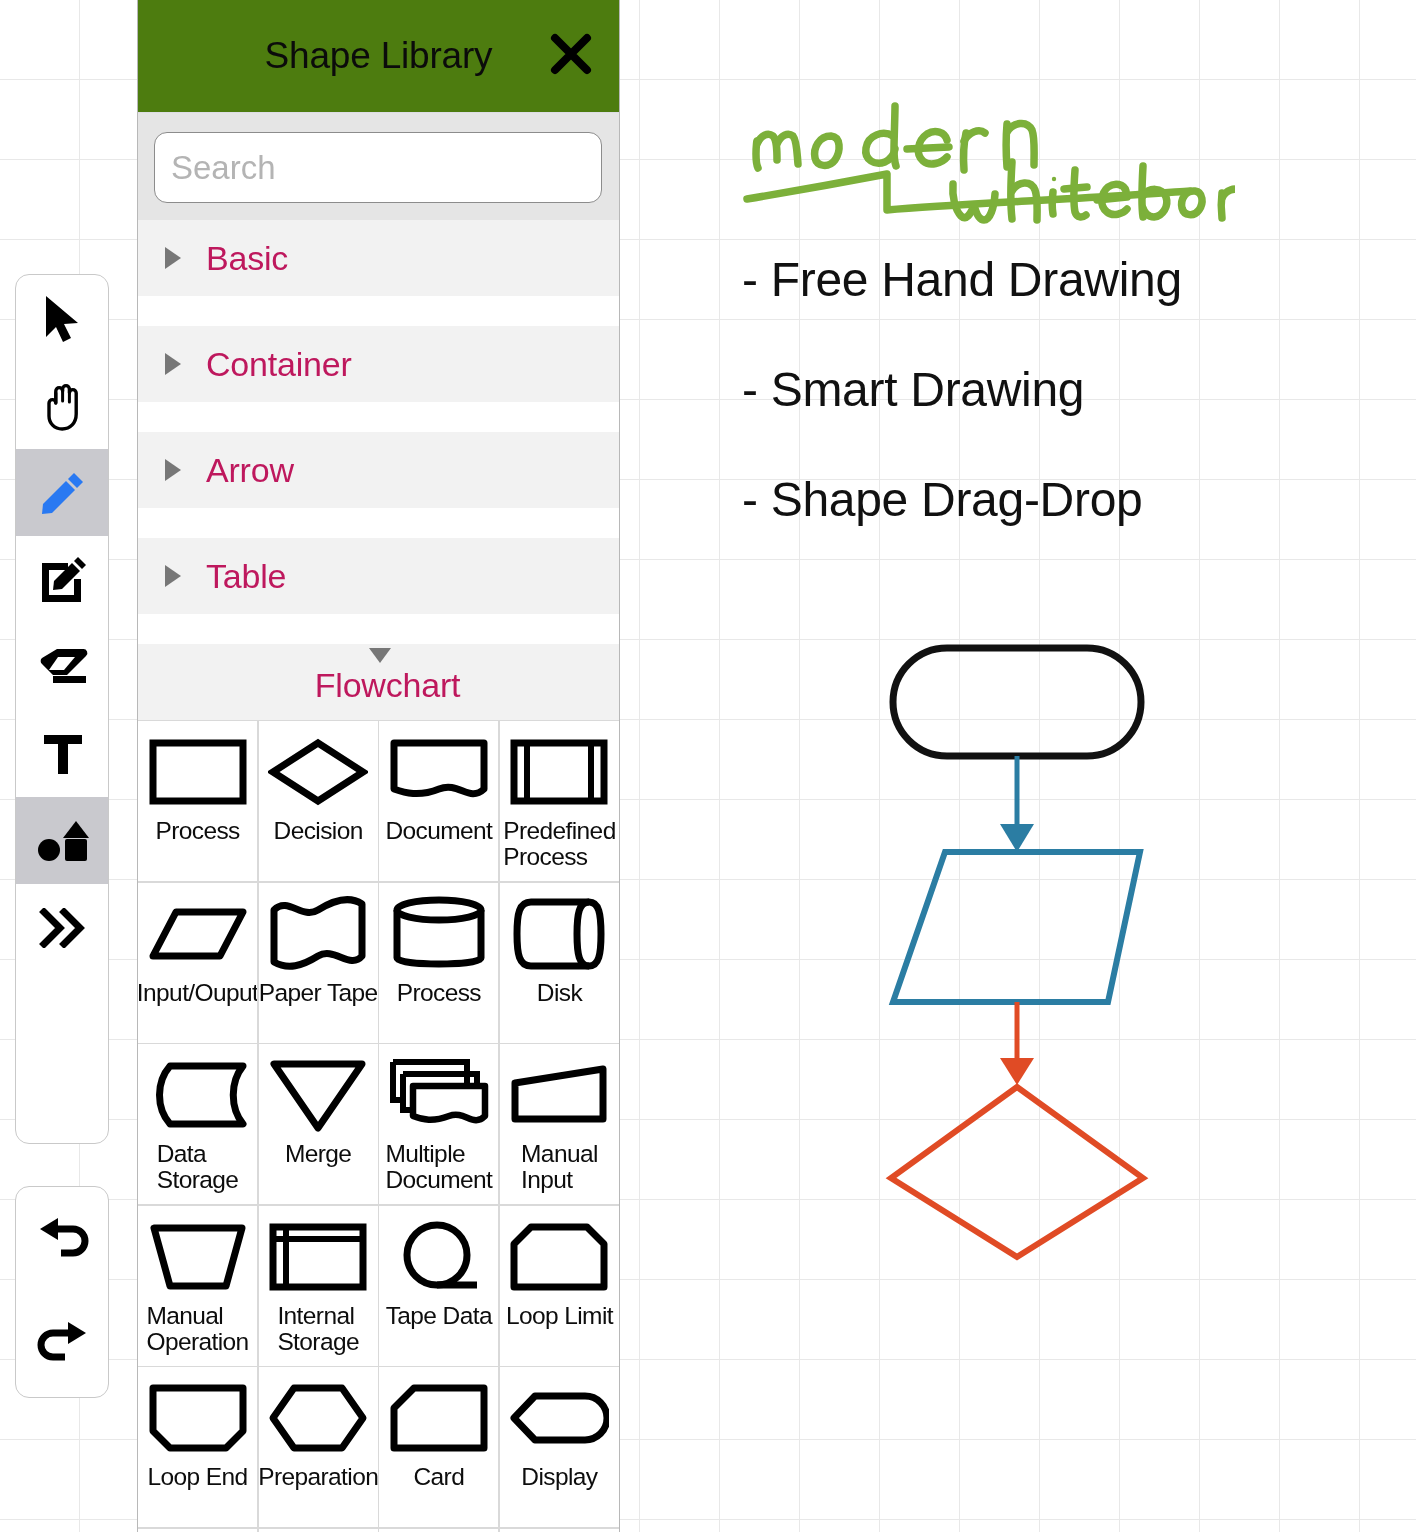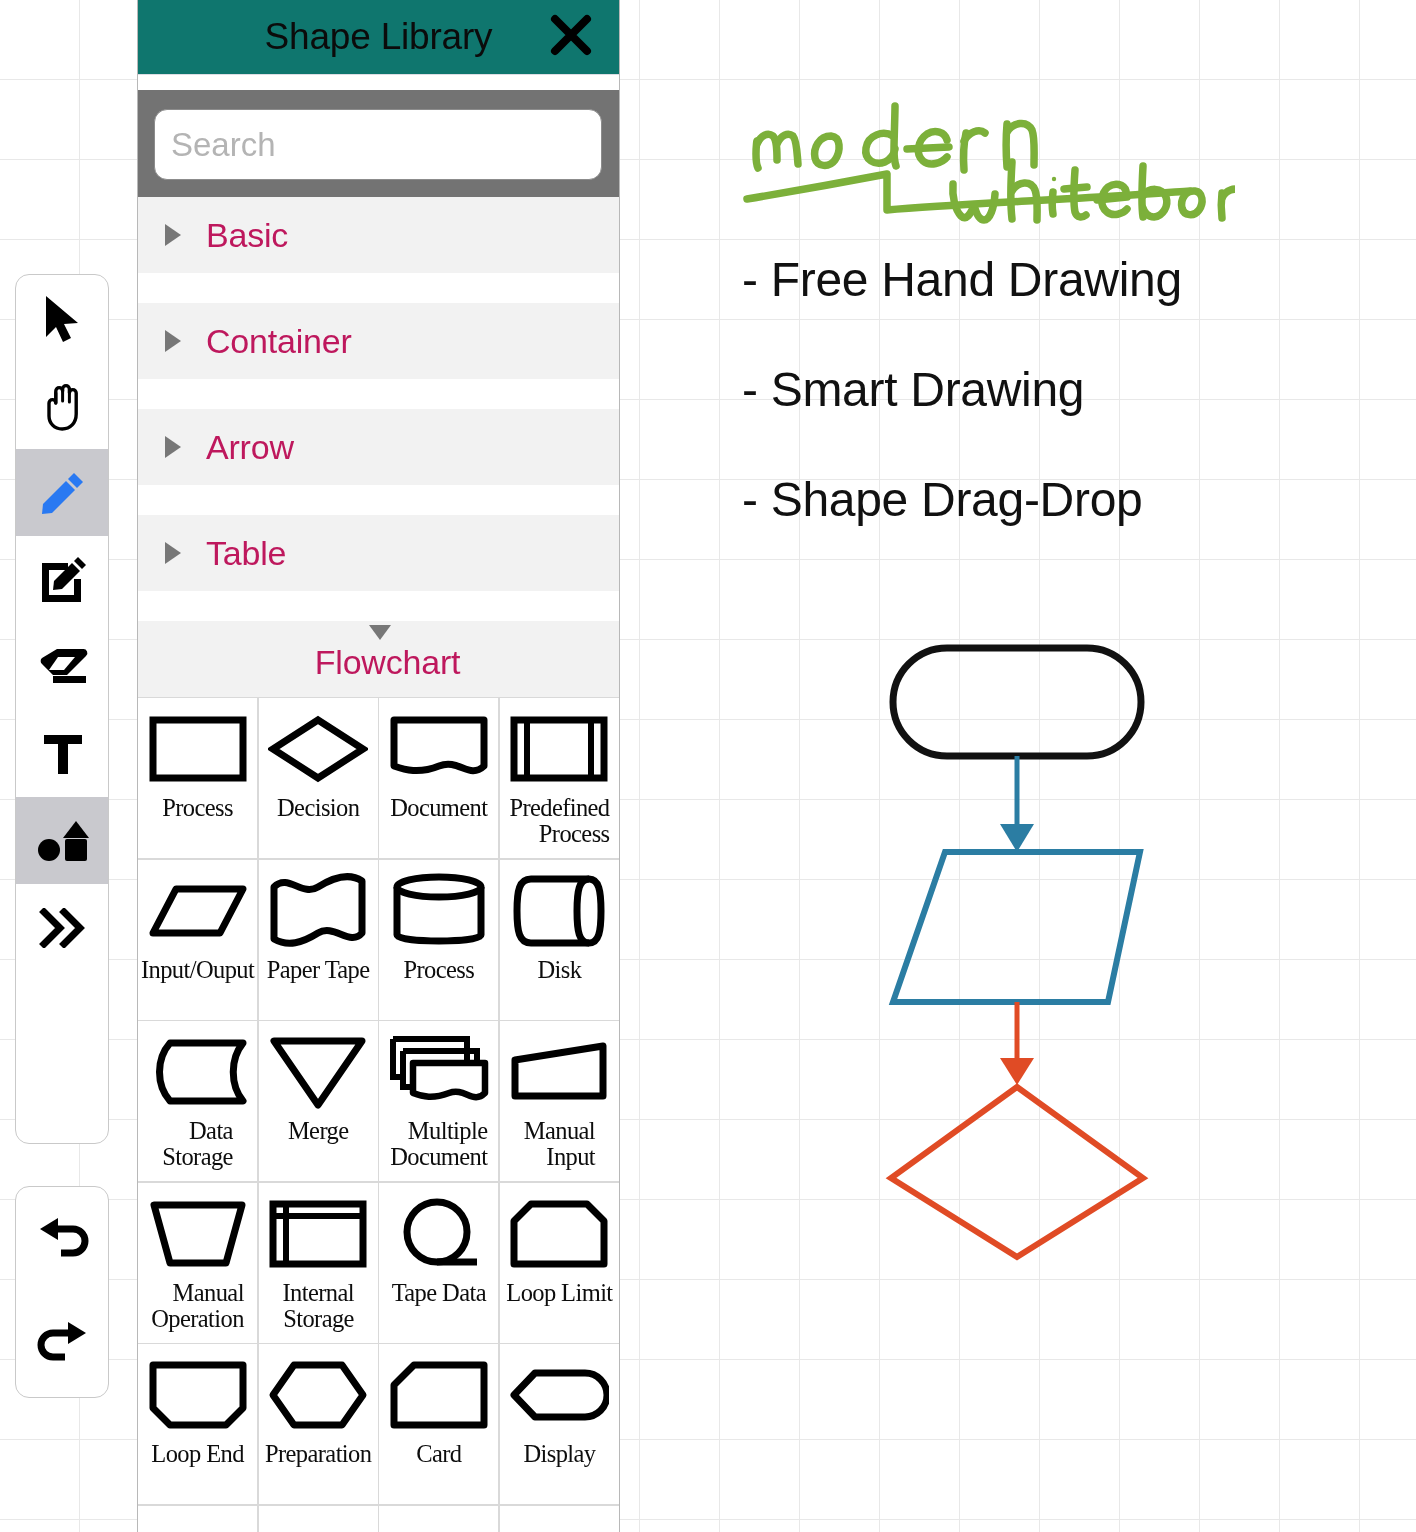--- a/index.html
+++ b/index.html
@@ -126,22 +126,22 @@
     width: 483px;
     height: 1532px;
     background: #ffffff;
     border-left: 1.5px solid #b8b8b8;
     border-right: 1.5px solid #b8b8b8;
     overflow: hidden;
     z-index: 15;
   }
   #sl-header {
     position: relative;
-    height: 75px;
-    background: #0f766e;
+    height: 113px;
+    background: #4d7c0f;
     border-bottom: 1px solid #dddde4;
     display: flex;
     align-items: center;
     justify-content: center;
   }
   #sl-title {
     font-size: 37px;
     color: #0b0b0b;
     font-weight: normal;
     letter-spacing: -0.2px;
@@ -151,22 +151,21 @@
     right: 22px;
     top: 50%;
     transform: translateY(-50%);
     width: 52px; height: 52px;
     display: flex; align-items: center; justify-content: center;
     cursor: pointer;
   }
 
   #sl-search-wrap {
     padding: 19px 22px 17px 16px;
-    background: #737373;
-    margin-top: 15px;
+    background: #e5e5e5;
   }
   #sl-search {
     width: 448px;
     height: 71px;
     border: 1.8px solid #8c8c8c;
     border-radius: 13px;
     background: #ffffff;
     font-size: 33px;
     padding: 0 16px;
     color: #2a2a2a;
@@ -219,26 +218,25 @@
   }
   .shape-art {
     height: 86px;
     display: flex;
     align-items: center;
     justify-content: center;
   }
   .shape-name {
     font-size: 24.5px;
     color: #0d0d0d;
-    text-align: right;
+    text-align: left;
     line-height: 1.07;
     margin-top: 3px;
     letter-spacing: -0.6px;
     white-space: pre-line;
-    font-family: Liberation Serif, serif;
   }
 </style>
 </head>
 <body>
 
 <div id="app">
 
   <div id="canvas"></div>
 
   <div id="canvas-content">

